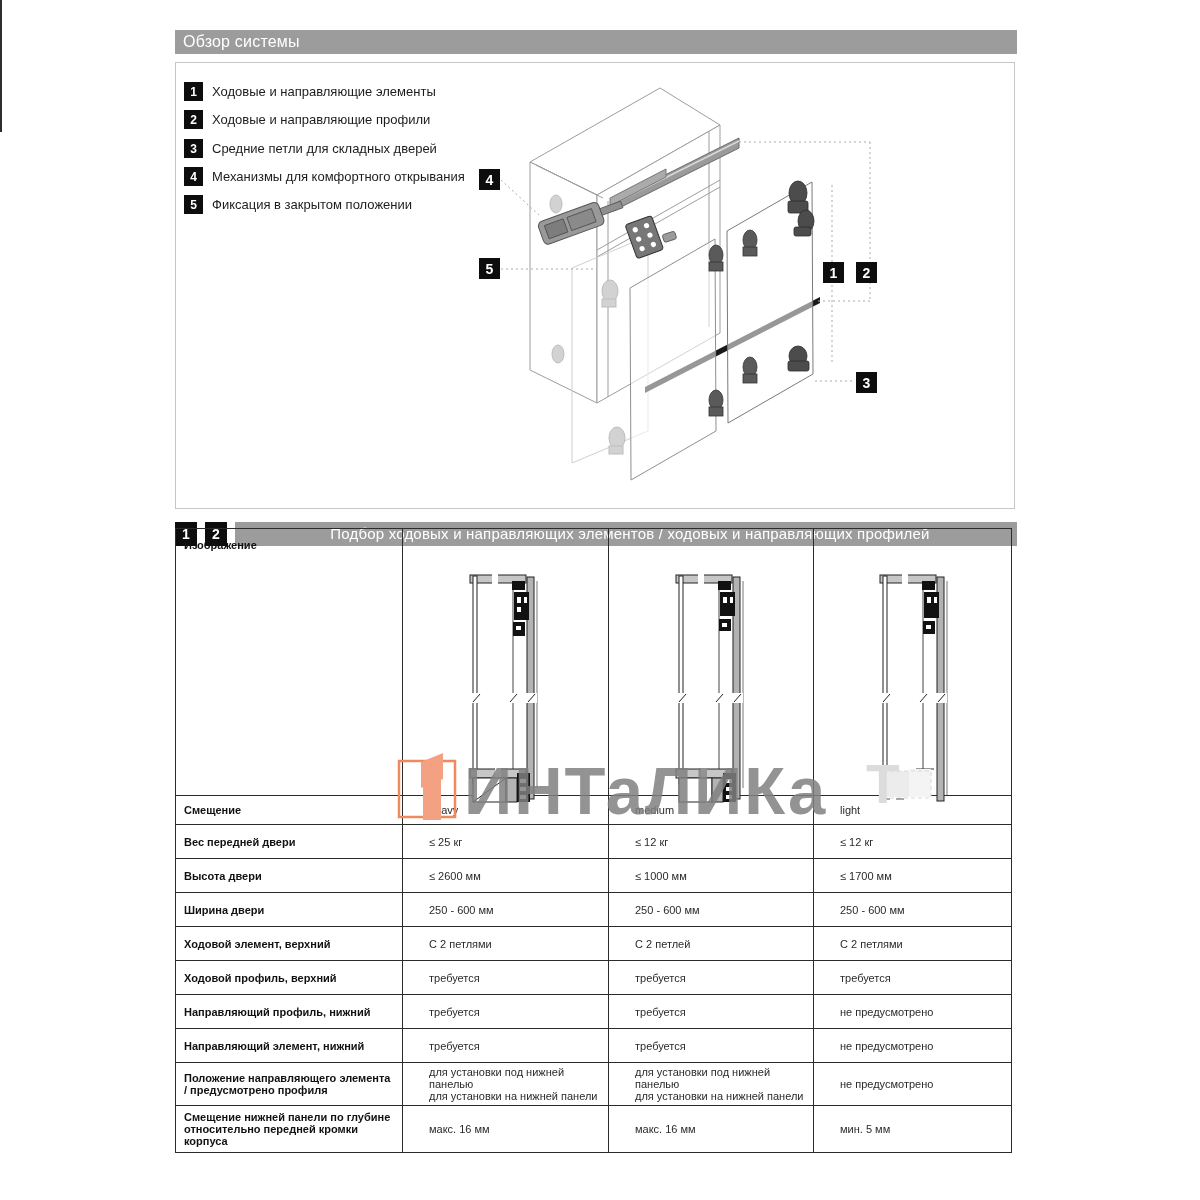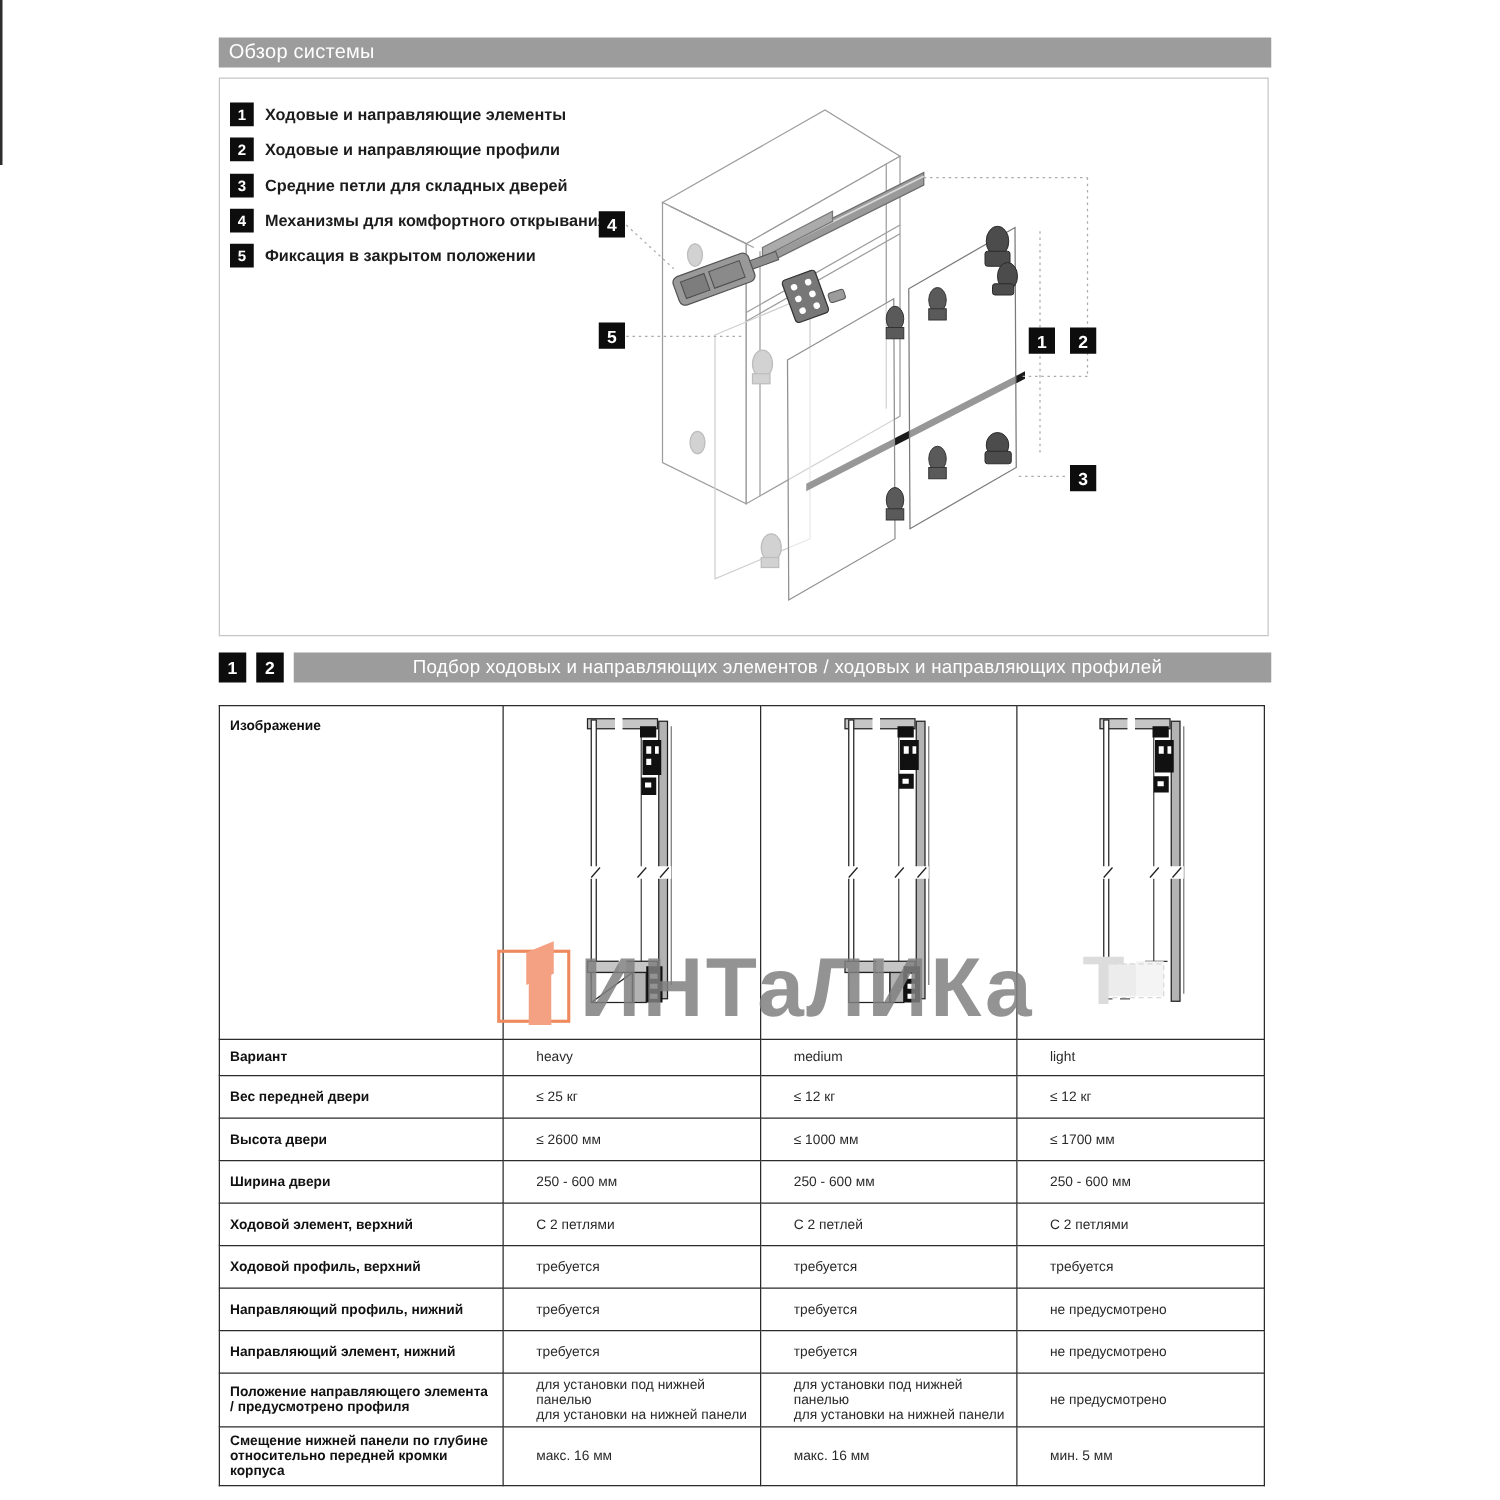--- a/index.html
+++ b/index.html
@@ -10,21 +10,21 @@
   .bar{background:#9c9c9c;color:#ffffff;font-size:16px;line-height:24px;
        padding-left:8px;letter-spacing:0.2px;}
   
   .badge{background:#0d0d0d;color:#ffffff;font-weight:bold;text-align:center;
          display:flex;align-items:center;justify-content:center;}
   .badge.small{width:19px;height:19px;font-size:12px;}
   .badge.big{width:21px;height:21px;font-size:14px;}
   
   .panel{border:1px solid #c6c6c6;background:#ffffff;}
   .legend-item{position:absolute;left:8px;display:flex;align-items:center;gap:9px;}
-  .legend-item .lab{font-size:13px;font-weight:bold;color:#1c1c1c;}
+  .legend-item .lab{font-size:13px;font-weight:normal;color:#1c1c1c;}
   
   table.spec{border-collapse:collapse;table-layout:fixed;width:836px;}
   table.spec td{border:1px solid #2b2b2b;font-size:11px;vertical-align:middle;
                 padding:3px 8px;}
   table.spec td.lbl{font-weight:bold;color:#111;}
   table.spec td.val{padding-left:26px;color:#2a2a2a;white-space:pre-line;}
   tr.imgrow td{vertical-align:top;height:253px;}
   tr.h28 td{height:22px;} tr.h33 td{height:27px;}
   tr.h42 td{height:36px;} tr.h46 td{height:40px;}
   
@@ -161,37 +161,37 @@
 <div class="abs badge big" style="left:823px;top:262px;">1</div>
 <div class="abs badge big" style="left:856px;top:262px;">2</div>
 <div class="abs badge big" style="left:856px;top:372px;">3</div>
 
 <div class="abs badge big" style="left:175px;top:522px;width:22px;height:24px;">1</div>
 <div class="abs badge big" style="left:205px;top:522px;width:22px;height:24px;">2</div>
 <div class="abs bar" style="left:235px;top:522px;width:774px;height:24px;font-size:15px;text-align:center;">
   <span>Подбор ходовых и направляющих элементов / ходовых и направляющих профилей</span>
 </div>
 
-<div class="abs" style="left:175px;top:564px;">
+<div class="abs" style="left:175px;top:528px;">
   <table class="spec">
     <colgroup>
         <col style="width:227px">
         <col style="width:206px">
         <col style="width:205px">
         <col style="width:198px">
       </colgroup>
     <tbody>
         <tr class="imgrow">
       <td class="lbl" style="padding-top:10px;">Изображение</td>
       <td></td>
       <td></td>
       <td></td>
     </tr>
     <tr class="h28">
-      <td class="lbl">Вариант</td>
+      <td class="lbl">Смещение</td>
       <td class="val">heavy</td>
       <td class="val">medium</td>
       <td class="val">light</td>
     </tr>
     <tr class="h33">
       <td class="lbl">Вес передней двери</td>
       <td class="val">≤ 25 кг</td>
       <td class="val">≤ 12 кг</td>
       <td class="val">≤ 12 кг</td>
     </tr>

